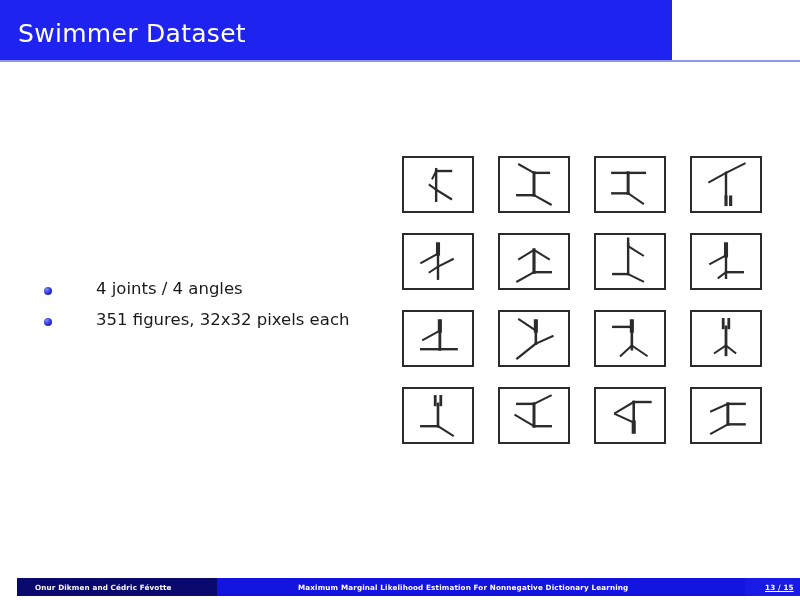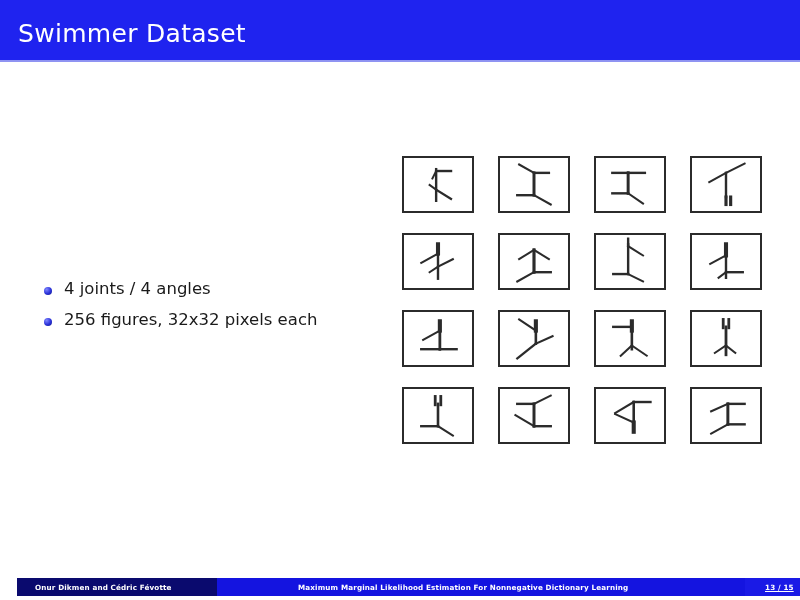--- a/index.html
+++ b/index.html
@@ -12,21 +12,21 @@
     height: 600px;
     position: relative;
     overflow: hidden;
     font-family: "DejaVu Sans", sans-serif;
   }
 
   
   #title-bar {
     position: absolute;
     left: 0; top: 0;
-    width: 800px;
+    width: 672px;
     height: 60px;
     background: #1f23ef;
   }
   #title-text {
     position: absolute;
     left: 18px;
     top: 19px;
     font-size: 25px;
     color: #ffffff;
     letter-spacing: 0.3px;
@@ -59,20 +59,21 @@
     width: 8px;
     height: 8px;
     border-radius: 50%;
     background: radial-gradient(circle at 33% 30%, #7f86ff 0%, #2a31d8 55%, #101a84 100%);
   }
   .bullet-label {
     font-size: 16.5px;
     color: #1a1a1a;
     line-height: 22px;
     white-space: nowrap;
+    margin-left: 32px;
   }
 
   
   #swimmer-grid {
     position: absolute;
     left: 402px;
     top: 156px;
     width: 364px;
     height: 290px;
   }
@@ -150,21 +151,21 @@
 </div>
 <div id="title-underline"></div>
 
 <div id="bullet-list">
   <div class="bullet-row">
     <span class="bullet-marker"></span>
     <span class="bullet-label">4 joints / 4 angles</span>
   </div>
   <div class="bullet-row">
     <span class="bullet-marker"></span>
-    <span class="bullet-label">256 figures, 32x32 pixels each</span>
+    <span class="bullet-label">351 figures, 32x32 pixels each</span>
   </div>
 </div>
 
 <div id="swimmer-grid">
 
   <div class="swimmer-cell" style="left:0px;   top:0px;">
     <svg viewBox="0 0 72 57">
       <g stroke="#2b2b2b" fill="none" stroke-linecap="square">
         <line x1="34" y1="12" x2="34" y2="46" stroke-width="2.6"></line>
         <line x1="34" y1="14" x2="50" y2="14" stroke-width="2.6"></line>

